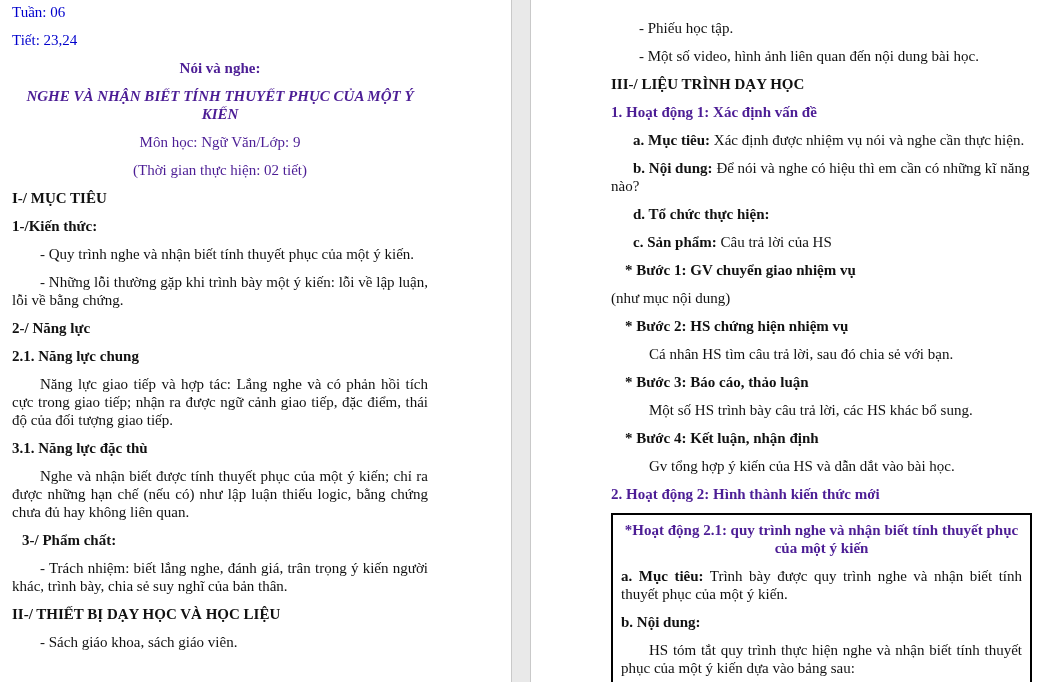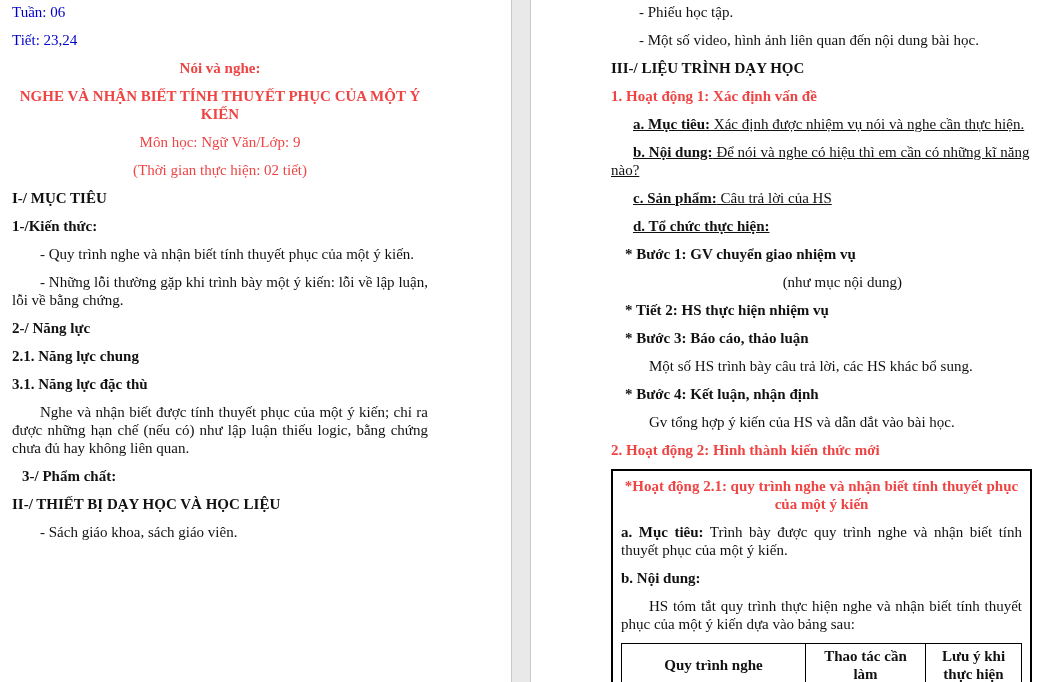--- a/index.html
+++ b/index.html
@@ -11,40 +11,40 @@
     color: #111;
   }
   .doc { display: flex; width: 1037px; height: 682px; }
 
   .page { background: #fff; height: 568px; }
   .page-left  { width: 511px; padding: 3px 83px 0 12px; }
   .gutter {
     width: 20px; height: 682px; background: #e9e9e9;
     border-left: 1px solid #c9c9c9; border-right: 1px solid #c9c9c9;
   }
-  .page-right { width: 506px; padding: 3px 5px 8px 80px; }
+  .page-right { width: 506px; padding: 3px 5px 8px 80px; margin-top: 16px; }
 
   p.p {
     margin: 0 0 10px 0;
     font-size: 15px; line-height: 18px;
   }
   .b    { font-weight: bold; }
-  .red  { color: #ef4444; }
+  .red  { color: #4c1d95; }
   .blue { color: #0000cc; }
   .ctr  { text-align: center; }
   .jst  { text-align: justify; }
   .ind  { text-indent: 28px; }   
   .i0   { text-indent: 10px; }
-  .i1   { text-indent: 22px; text-decoration: underline; }   
+  .i1   { text-indent: 22px; }   
   .i2   { text-indent: 38px; }   
   .istar{ text-indent: 14px; }   
-  .big  { font-size: 16.5px; }
+  .big  { font-size: 16.5px; font-style: italic; }
   .h    { font-size: 15.5px; }
   .gap-top { margin-top: 24px; }
-  .note-ctr { text-align: right; padding-right: 130px; }
+  .note-ctr { text-align: left; padding-right: 130px; }
 
   .kbox {
     border: 2px solid #000;
     margin-top: 4px;
     padding: 6px 8px 8px 8px;
   }
   .kbox p.p { margin-bottom: 10px; }
 
   table.qt {
     width: 100%; border-collapse: collapse; margin-top: 3px;
@@ -68,46 +68,49 @@
     <p class="p red b ctr big">NGHE VÀ NHẬN BIẾT TÍNH THUYẾT PHỤC CỦA MỘT Ý KIẾN</p>
     <p class="p red ctr">Môn học: Ngữ Văn/Lớp: 9</p>
     <p class="p red ctr">(Thời gian thực hiện: 02 tiết)</p>
 
     <p class="p b h gap-top">I-/ MỤC TIÊU</p>
     <p class="p b">1-/Kiến thức:</p>
     <p class="p ind">- Quy trình nghe và nhận biết tính thuyết phục của một ý kiến.</p>
     <p class="p ind jst">- Những lỗi thường gặp khi trình bày một ý kiến: lỗi về lập luận, lỗi về bằng chứng.</p>
     <p class="p b">2-/ Năng lực</p>
     <p class="p b">2.1. Năng lực chung</p>
+    <p class="p ind jst">Năng lực giao tiếp và hợp tác: Lắng nghe và có phản hồi tích cực trong giao tiếp; nhận ra được ngữ cảnh giao tiếp, đặc điểm, thái độ của đối tượng giao tiếp.</p>
     <p class="p b">3.1. Năng lực đặc thù</p>
     <p class="p ind jst">Nghe và nhận biết được tính thuyết phục của một ý kiến; chỉ ra được những hạn chế (nếu có) như lập luận thiếu logic, bằng chứng chưa đủ hay không liên quan.</p>
     <p class="p b i0">3-/ Phẩm chất:</p>
+    <p class="p ind jst">- Trách nhiệm: biết lắng nghe, đánh giá, trân trọng ý kiến người khác, trình bày, chia sẻ suy nghĩ của bản thân.</p>
 
     <p class="p b h">II-/ THIẾT BỊ DẠY HỌC VÀ HỌC LIỆU</p>
     <p class="p ind">- Sách giáo khoa, sách giáo viên.</p>
 
   </div>
 
   <div class="gutter"></div>
 
   <div class="page page-right">
     <p class="p ind">- Phiếu học tập.</p>
     <p class="p ind">- Một số video, hình ảnh liên quan đến nội dung bài học.</p>
 
     <p class="p b h">III-/ LIỆU TRÌNH DẠY HỌC</p>
     <p class="p red b">1. Hoạt động 1: Xác định vấn đề</p>
 
     <p class="p i1"><span class="b">a. Mục tiêu:</span><span> Xác định được nhiệm vụ nói và nghe cần thực hiện.</span></p>
     <p class="p i1"><span class="b">b. Nội dung:</span><span> Để nói và nghe có hiệu thì em cần có những kĩ năng nào?</span></p>
+    <p class="p b i1">d. Tổ chức thực hiện:</p>
     <p class="p i1"><span class="b">c. Sản phẩm:</span><span> Câu trả lời của HS</span></p>
-    <p class="p b i1">d. Tổ chức thực hiện:</p>
 
     <p class="p b istar">* Bước 1: GV chuyển giao nhiệm vụ</p>
     <p class="p note-ctr">(như mục nội dung)</p>
-    <p class="p b istar">* Tiết 2: HS thực hiện nhiệm vụ</p>
+    <p class="p b istar">* Bước 2: HS chứng hiện nhiệm vụ</p>
+    <p class="p i2">Cá nhân HS tìm câu trả lời, sau đó chia sẻ với bạn.</p>
     <p class="p b istar">* Bước 3: Báo cáo, thảo luận</p>
     <p class="p i2">Một số HS trình bày câu trả lời, các HS khác bổ sung.</p>
     <p class="p b istar">* Bước 4: Kết luận, nhận định</p>
     <p class="p i2">Gv tổng hợp ý kiến của HS và dẫn dắt vào bài học.</p>
 
     <p class="p red b">2. Hoạt động 2: Hình thành kiến thức mới</p>
 
     <div class="kbox">
       <p class="p red b ctr">*Hoạt động 2.1: quy trình nghe và nhận biết tính thuyết phục của một ý kiến</p>
       <p class="p jst"><span class="b">a. Mục tiêu:</span><span> Trình bày được quy trình nghe và nhận biết tính thuyết phục của một ý kiến.</span></p>

